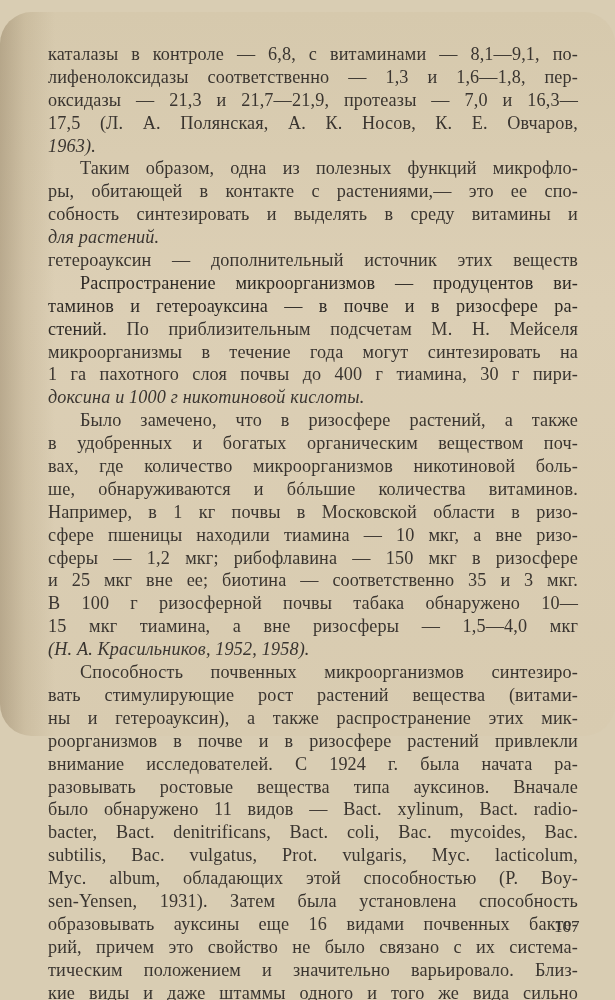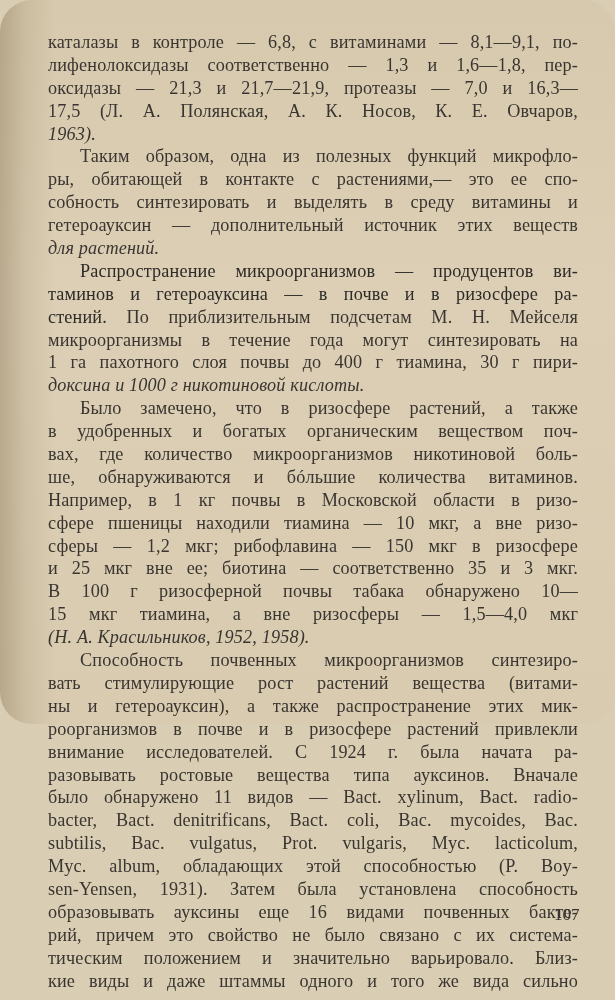--- a/index.html
+++ b/index.html
@@ -2,21 +2,21 @@
 <html><head>
 <meta charset="utf-8">
 <style>
   html, body { margin: 0; padding: 0; }
   body {
     width: 615px; height: 1000px; overflow: hidden;
     background: #d9cdb3;
     position: relative;
   }
   .page {
-    position: absolute; left: 0; top: 0; width: 615px; height: 724px;
+    position: absolute; left: 0; top: 12px; width: 615px; height: 724px;
     background:
       linear-gradient(to right, rgba(120,100,70,0.35) 0px, rgba(150,130,95,0.18) 25px, rgba(0,0,0,0) 55px),
       linear-gradient(to bottom, #d6c9ad 0%, #dccfb5 40%, #d8cbb0 100%);
     border-radius: 32px;
   }
   .text {
     position: absolute; left: 48px; top: 31px; width: 530px;
     font-family: "Liberation Serif", serif;
     font-size: 18.2px;
     line-height: 22.9px;
@@ -44,22 +44,22 @@
       <span class="line">лифенолоксидазы соответственно — 1,3 и 1,6—1,8, пер-</span>
       <span class="line">оксидазы — 21,3 и 21,7—21,9, протеазы — 7,0 и 16,3—</span>
       <span class="line">17,5 (Л. А. Полянская, А. К. Носов, К. Е. Овчаров,</span>
       <span class="line last">1963).</span>
     </div>
 
     <div>
       <span class="line indent">Таким образом, одна из полезных функций микрофло-</span>
       <span class="line">ры, обитающей в контакте с растениями,— это ее спо-</span>
       <span class="line">собность синтезировать и выделять в среду витамины и</span>
+      <span class="line last">для растений.</span>
       <span class="line">гетероауксин — дополнительный источник этих веществ</span>
-      <span class="line last">для растений.</span>
     </div>
 
     <div>
       <span class="line indent bold">Распространение микроорганизмов — продуцентов ви-</span>
       <span class="line bold">таминов и гетероауксина — в почве и в ризосфере ра-</span>
       <span class="line"><b class="bold">стений.</b><span> По приблизительным подсчетам М. Н. Мейселя</span></span>
       <span class="line">микроорганизмы в течение года могут синтезировать на</span>
       <span class="line">1 га пахотного слоя почвы до 400 г тиамина, 30 г пири-</span>
       <span class="line last">доксина и 1000 г никотиновой кислоты.</span>
     </div>

